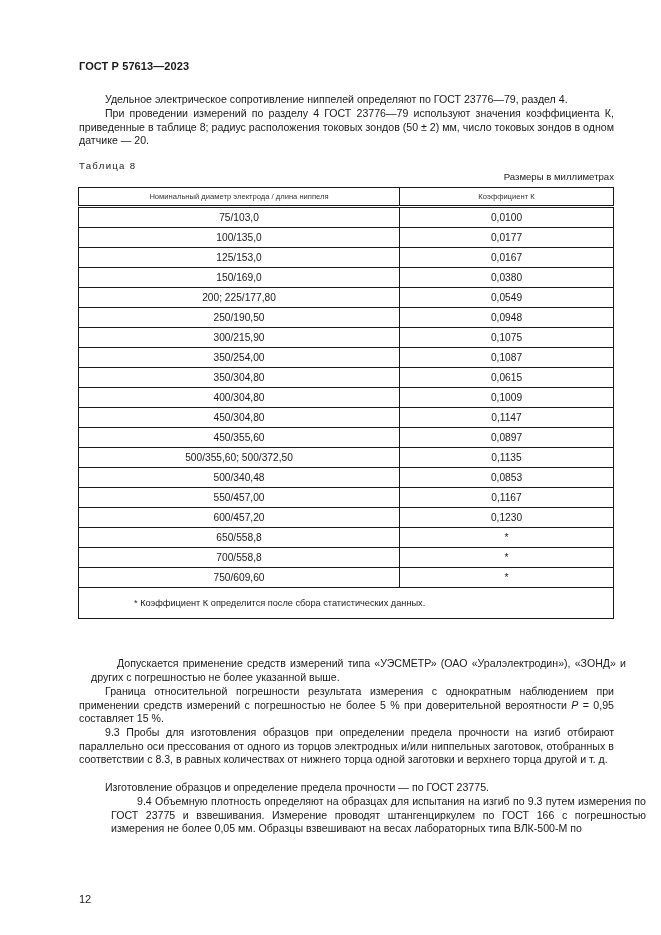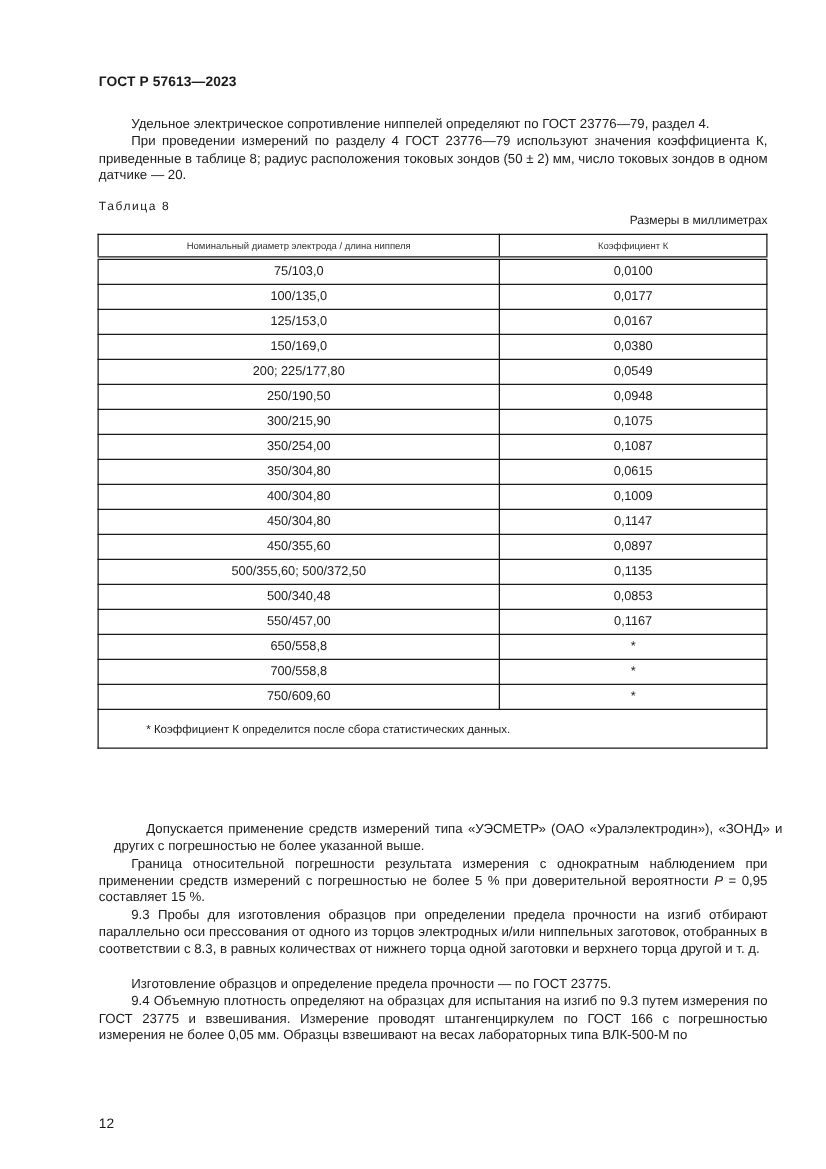--- a/index.html
+++ b/index.html
@@ -8,21 +8,21 @@
   .page-header { position: absolute; left: 79px; top: 60px; font-size: 11px; font-weight: bold; letter-spacing: 0.1px; }
   .para { position: absolute; left: 79px; width: 535px; font-size: 10.6px; line-height: 13.6px; text-align: justify; }
   .indent { text-indent: 26px; }
   .table-caption { position: absolute; left: 79px; top: 160px; font-size: 9.6px; letter-spacing: 1.3px; }
   .table-units { position: absolute; right: 47px; top: 171px; font-size: 9.6px; }
   .tbl { position: absolute; left: 78px; top: 187px; width: 536px; border-collapse: collapse; }
   .tbl td, .tbl th { border: 1px solid #1a1a1a; padding: 0; text-align: center; vertical-align: middle; }
   .tbl th { height: 17px; font-weight: normal; font-size: 7.6px; color: #333; border-bottom: 3px double #1a1a1a; }
   .tbl td { height: 19px; font-size: 10.2px; }
   .tbl .c1 { width: 320px; }
-  .tbl .foot { text-align: left; padding-left: 38px; font-size: 9.2px; height: 30px; }
+  .tbl .foot { text-align: left; padding-left: 55px; font-size: 9.2px; height: 30px; }
   .page-num { position: absolute; left: 79px; top: 893px; font-size: 11px; }
 </style>
 </head>
 <body>
 
 <div class="page-header">ГОСТ Р 57613—2023</div>
 
 <div class="para indent" style="top:93px;">Удельное электрическое сопротивление ниппелей определяют по ГОСТ 23776—79, раздел 4.</div>
 <div class="para indent" style="top:107px;">При проведении измерений по разделу 4 ГОСТ 23776—79 используют значения коэффициента К, приведенные в таблице 8; радиус расположения токовых зондов (50 ± 2) мм, число токовых зондов в одном датчике — 20.</div>
 
@@ -91,20 +91,24 @@
       </tr>
       <tr>
         <td class="c1">500/340,48</td>
         <td>0,0853</td>
       </tr>
       <tr>
         <td class="c1">550/457,00</td>
         <td>0,1167</td>
       </tr>
       <tr>
+        <td class="c1">600/457,20</td>
+        <td>0,1230</td>
+      </tr>
+      <tr>
         <td class="c1">650/558,8</td>
         <td>*</td>
       </tr>
       <tr>
         <td class="c1">700/558,8</td>
         <td>*</td>
       </tr>
       <tr>
         <td class="c1">750/609,60</td>
         <td>*</td>
@@ -114,15 +118,15 @@
     <tr>
       <td colspan="2" class="foot">* Коэффициент К определится после сбора статистических данных.</td>
     </tr>
   </tfoot>
 </table>
 
 <div class="para indent" style="top:657px;margin-left:12px;">Допускается применение средств измерений типа «УЭСМЕТР» (ОАО «Уралэлектродин»), «ЗОНД» и других с погрешностью не более указанной выше.</div>
 <div class="para indent" style="top:685px;"><span>Граница относительной погрешности результата измерения с однократным наблюдением при применении средств измерений с погрешностью не более 5 % при доверительной вероятности </span><i>P</i><span> = 0,95 составляет 15 %.</span></div>
 <div class="para indent" style="top:726px;">9.3 Пробы для изготовления образцов при определении предела прочности на изгиб отбирают параллельно оси прессования от одного из торцов электродных и/или ниппельных заготовок, отобранных в соответствии с 8.3, в равных количествах от нижнего торца одной заготовки и верхнего торца другой и т. д.</div>
 <div class="para indent" style="top:781px;">Изготовление образцов и определение предела прочности — по ГОСТ 23775.</div>
-<div class="para indent" style="top:795px;">9.4 Объемную плотность определяют на образцах для испытания на изгиб по 9.3 путем измерения по ГОСТ 23775 и взвешивания. Измерение проводят штангенциркулем по ГОСТ 166 с погрешностью измерения не более 0,05 мм. Образцы взвешивают на весах лабораторных типа ВЛК-500-М по</div>
+<div class="para indent" style="top:795px;margin-left:32px;">9.4 Объемную плотность определяют на образцах для испытания на изгиб по 9.3 путем измерения по ГОСТ 23775 и взвешивания. Измерение проводят штангенциркулем по ГОСТ 166 с погрешностью измерения не более 0,05 мм. Образцы взвешивают на весах лабораторных типа ВЛК-500-М по</div>
 
 <div class="page-num">12</div>
 
 </body></html>

